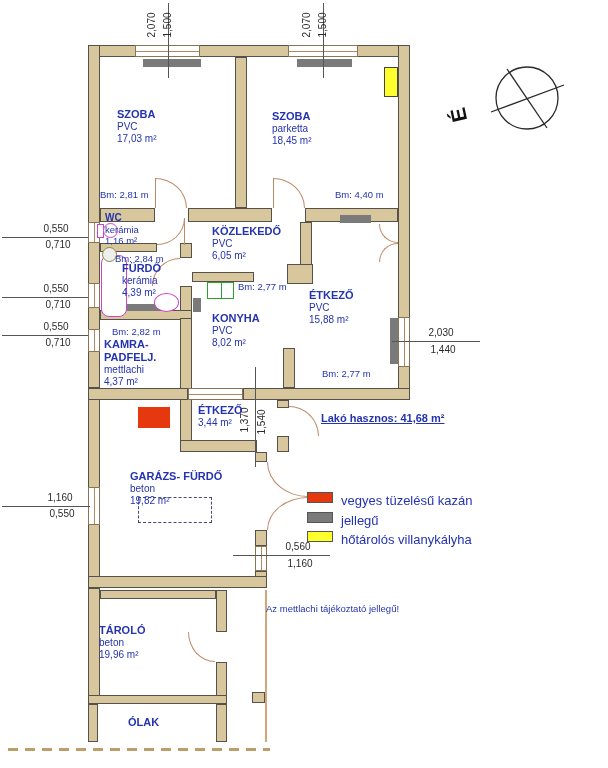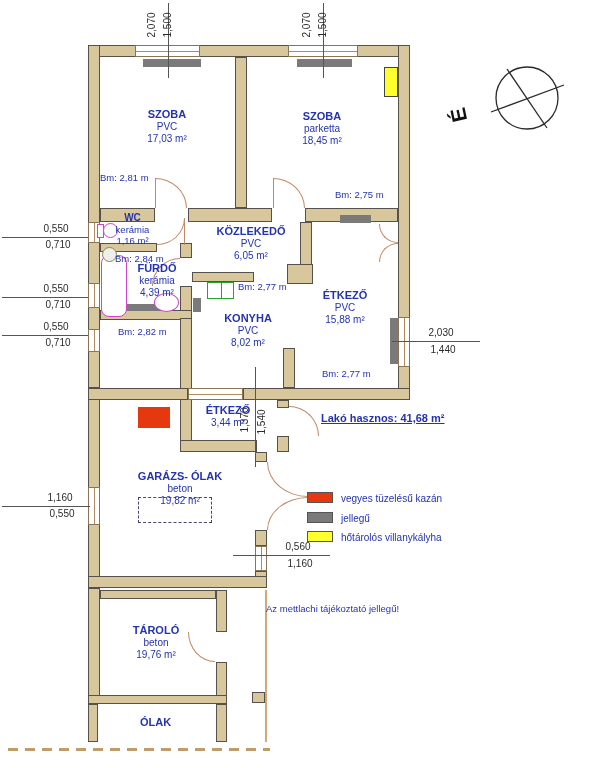--- a/index.html
+++ b/index.html
@@ -13,30 +13,30 @@
   .win-h::after{content:"";position:absolute;left:0;right:0;top:45%;height:1px;background:#b08a60;}
   .win-v::after{content:"";position:absolute;top:0;bottom:0;left:45%;width:1px;background:#b08a60;}
   
   .arc{position:absolute;box-sizing:border-box;border:0 solid #c08a66;background:transparent;}
   .arc-tl{border-top-left-radius:100% 100%;border-top-width:1px;border-left-width:1px;}
   .arc-tr{border-top-right-radius:100% 100%;border-top-width:1px;border-right-width:1px;}
   .arc-bl{border-bottom-left-radius:100% 100%;border-bottom-width:1px;border-left-width:1px;}
   .arc-br{border-bottom-right-radius:100% 100%;border-bottom-width:1px;border-right-width:1px;}
   .leaf{position:absolute;background:#c08a66;}
   
-  .lbl{position:absolute;color:#2433ae;font-size:10px;line-height:1.2;text-align:center;}
+  .lbl{position:absolute;color:#2433ae;font-size:10px;line-height:1.2;}
   .lbl .nm{font-weight:bold;font-size:11px;}
   .bm{position:absolute;color:#2433ae;font-size:9.5px;white-space:nowrap;}
   .dim{position:absolute;color:#2b2b2b;font-size:10px;white-space:nowrap;text-align:center;}
   .dl{position:absolute;background:#555;}
   .vdim{transform:rotate(-90deg);transform-origin:center center;width:44px;height:12px;}
   
   .mag{position:absolute;box-sizing:border-box;border:1.5px solid #cc44cc;background:#fff;}
   .gray{position:absolute;background:#7a7a7a;}
-  .legend-label{position:absolute;color:#2433ae;font-size:10px;white-space:nowrap;}
+  .legend-label{position:absolute;color:#2433ae;font-size:13px;white-space:nowrap;}
   .swatch{position:absolute;box-sizing:border-box;border:1px solid #555;width:26px;height:11px;}
 </style>
 </head>
 <body>
 
 <div class="plan">
 
   <div class="w" style="left:88px;top:45px;width:322px;height:12px;"></div>
   <div class="w" style="left:88px;top:45px;width:12px;height:343px;"></div>
   <div class="w" style="left:88px;top:388px;width:12px;height:200px;"></div>
@@ -154,28 +154,28 @@
   <div class="dim vdim" style="left:223px;top:414px;">1,370</div>
   <div class="dim vdim" style="left:240px;top:416px;">1,540</div>
   <div class="dim" style="left:268px;top:541px;width:60px;">0,560</div>
   <div class="dim" style="left:270px;top:558px;width:60px;">1,160</div>
 
   <div class="lbl" style="left:117px;top:108px;width:100px;">
     <div class="nm">SZOBA</div>
     <div>PVC</div>
     <div>17,03 m²</div>
   </div>
-  <div class="bm" style="left:100px;top:172px;">Bm: 2,81 m</div>
+  <div class="bm" style="left:100px;top:189px;">Bm: 2,81 m</div>
 
   <div class="lbl" style="left:272px;top:110px;width:100px;">
     <div class="nm">SZOBA</div>
     <div>parketta</div>
     <div>18,45 m²</div>
   </div>
-  <div class="bm" style="left:335px;top:189px;">Bm: 2,75 m</div>
+  <div class="bm" style="left:335px;top:189px;">Bm: 4,40 m</div>
 
   <div class="lbl" style="left:105px;top:212px;width:55px;font-size:9.5px;">
     <div class="nm" style="font-size:10px;">WC</div>
     <div>kerámia</div>
     <div>1,16 m²</div>
   </div>
 
   <div class="lbl" style="left:212px;top:225px;width:78px;">
     <div class="nm">KÖZLEKEDŐ</div>
     <div>PVC</div>
@@ -196,39 +196,45 @@
     <div>8,02 m²</div>
   </div>
 
   <div class="lbl" style="left:309px;top:289px;width:72px;">
     <div class="nm">ÉTKEZŐ</div>
     <div>PVC</div>
     <div>15,88 m²</div>
   </div>
   <div class="bm" style="left:322px;top:368px;">Bm: 2,77 m</div>
 
-  <div class="bm" style="left:112px;top:326px;margin-left:6px;">Bm: 2,82 m</div>
+  <div class="bm" style="left:112px;top:326px;">Bm: 2,82 m</div>
+  <div class="lbl" style="left:104px;top:338px;width:76px;">
+    <div class="nm">KAMRA-</div>
+    <div class="nm">PADFELJ.</div>
+    <div>mettlachi</div>
+    <div>4,37 m²</div>
+  </div>
 
   <div class="lbl" style="left:198px;top:404px;width:60px;">
     <div class="nm">ÉTKEZŐ</div>
     <div>3,44 m²</div>
   </div>
 
   <div class="lbl" style="left:321px;top:412px;width:130px;font-weight:bold;font-size:11px;text-decoration:underline;text-align:left;">Lakó hasznos: 41,68 m²</div>
 
   <div class="lbl" style="left:130px;top:470px;width:100px;">
-    <div class="nm">GARÁZS- ÓLAK</div>
+    <div class="nm">GARÁZS- FÜRDŐ</div>
     <div>beton</div>
     <div>19,82 m²</div>
   </div>
 
-  <div class="lbl" style="left:111px;top:624px;width:90px;">
+  <div class="lbl" style="left:99px;top:624px;width:90px;">
     <div class="nm">TÁROLÓ</div>
     <div>beton</div>
-    <div>19,76 m²</div>
+    <div>19,96 m²</div>
   </div>
 
   <div class="lbl nm" style="left:128px;top:716px;width:55px;font-size:11px;font-weight:bold;">ÓLAK</div>
 
   <div class="lbl" style="left:266px;top:603px;width:150px;font-size:9.5px;text-align:left;white-space:nowrap;">Az mettlachi tájékoztató jellegű!</div>
 
   <div class="swatch" style="left: 307px; top: 492px; background-color: rgb(229, 56, 14);"></div>
   <div class="legend-label" style="left:341px;top:493px;">vegyes tüzelésű kazán</div>
   <div class="swatch" style="left: 307px; top: 512px; background-color: rgb(122, 122, 122);"></div>
   <div class="legend-label" style="left:341px;top:513px;">jellegű</div>

